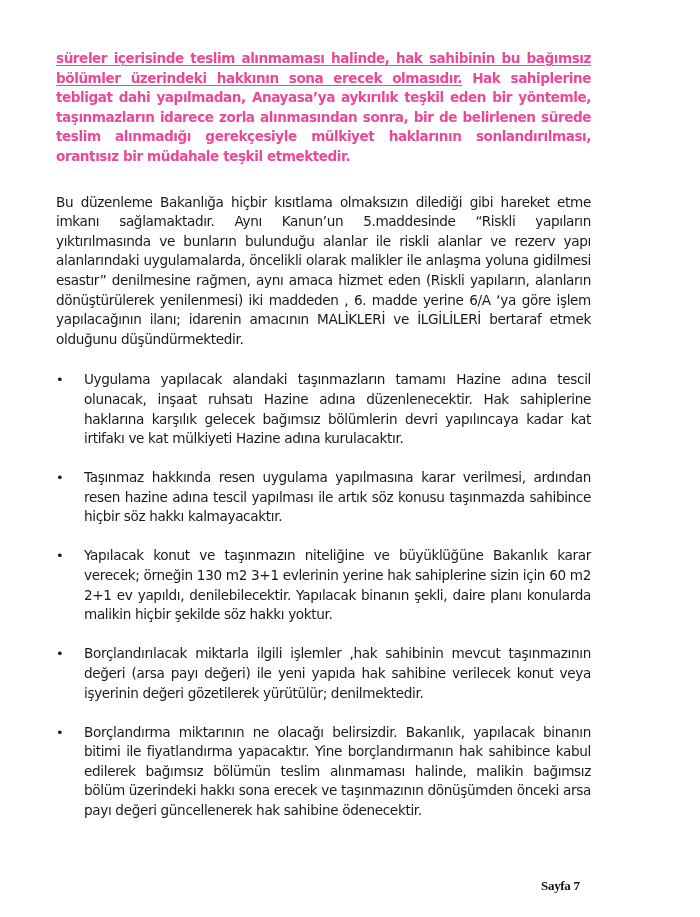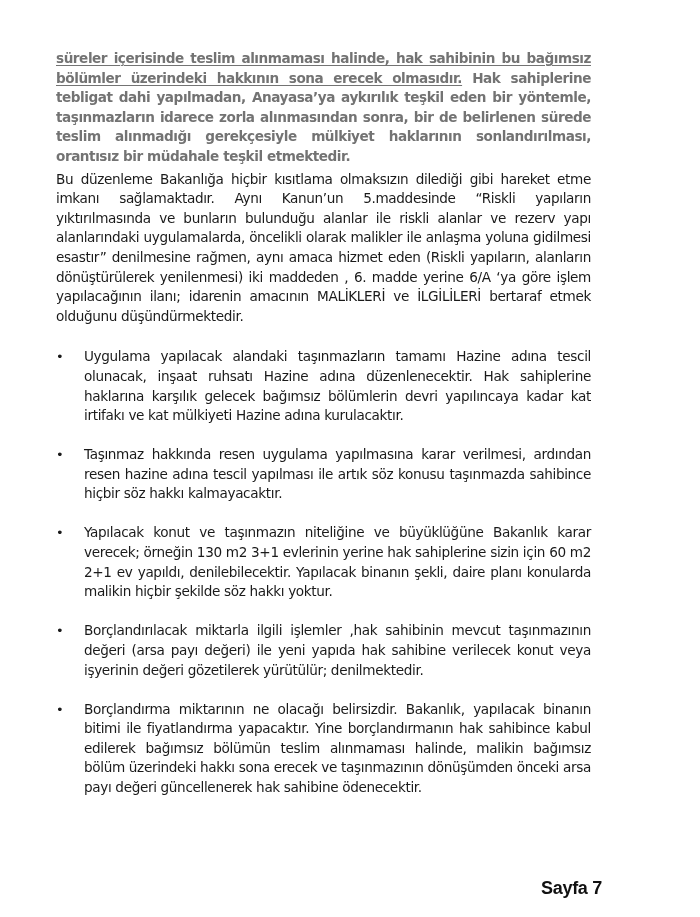--- a/index.html
+++ b/index.html
@@ -6,33 +6,33 @@
   body {
     width: 700px; height: 917px; position: relative; overflow: hidden;
     font-family: "DejaVu Sans", sans-serif;
     color: #1a1a1a;
   }
   .page { position: absolute; left: 56px; top: 49px; width: 535px; }
   .para {
     font-size: 13.6px; line-height: 19.6px; text-align: justify;
     margin: 0; letter-spacing: -0.35px; word-spacing: 0px;
   }
-  .bold { font-weight: bold; color: #737373; letter-spacing: -0.45px; }
+  .bold { font-weight: bold; color: #ec4899; letter-spacing: -0.45px; }
   .u { text-decoration: underline; text-underline-offset: 2px; text-decoration-thickness: 1px; }
-  .p2 { margin-top: 3px; }
+  .p2 { margin-top: 26px; }
   .bullets { list-style: none; padding: 0; margin: 21px 0 0 0; }
   .bullet-item { position: relative; padding-left: 28px; margin-bottom: 19.5px; }
   .bullet-dot {
     position: absolute; left: 0px; top: 0; width: 8px;
     font-size: 13px; line-height: 19.6px;
   }
   .footer {
     position: absolute; left: 541px; top: 878px;
-    font-family: Liberation Sans, sans-serif;
-    font-weight: bold; font-size: 18px; color: #111; letter-spacing: -0.3px;
+    font-family: Liberation Serif, serif;
+    font-weight: bold; font-size: 13px; color: #111; letter-spacing: -0.3px;
   }
 </style>
 </head>
 <body>
 
 <div class="page">
   <p class="para bold"><span class="u">süreler içerisinde teslim alınmaması halinde, hak sahibinin bu bağımsız bölümler üzerindeki hakkının sona erecek olmasıdır.</span><span> Hak sahiplerine tebligat dahi yapılmadan, Anayasa’ya aykırılık teşkil eden bir yöntemle, taşınmazların idarece zorla alınmasından sonra, bir de belirlenen sürede teslim alınmadığı gerekçesiyle mülkiyet haklarının sonlandırılması, orantısız bir müdahale teşkil etmektedir.</span></p>
 
   <p class="para p2">Bu düzenleme Bakanlığa hiçbir kısıtlama olmaksızın dilediği gibi hareket etme imkanı sağlamaktadır. Aynı Kanun’un 5.maddesinde “Riskli yapıların yıktırılmasında ve bunların bulunduğu alanlar ile riskli alanlar ve rezerv yapı alanlarındaki uygulamalarda, öncelikli olarak malikler ile anlaşma yoluna gidilmesi esastır” denilmesine rağmen, aynı amaca hizmet eden (Riskli yapıların, alanların dönüştürülerek yenilenmesi) iki maddeden , 6. madde yerine 6/A ‘ya göre işlem yapılacağının ilanı; idarenin amacının MALİKLERİ ve İLGİLİLERİ bertaraf etmek olduğunu düşündürmektedir.</p>
 

